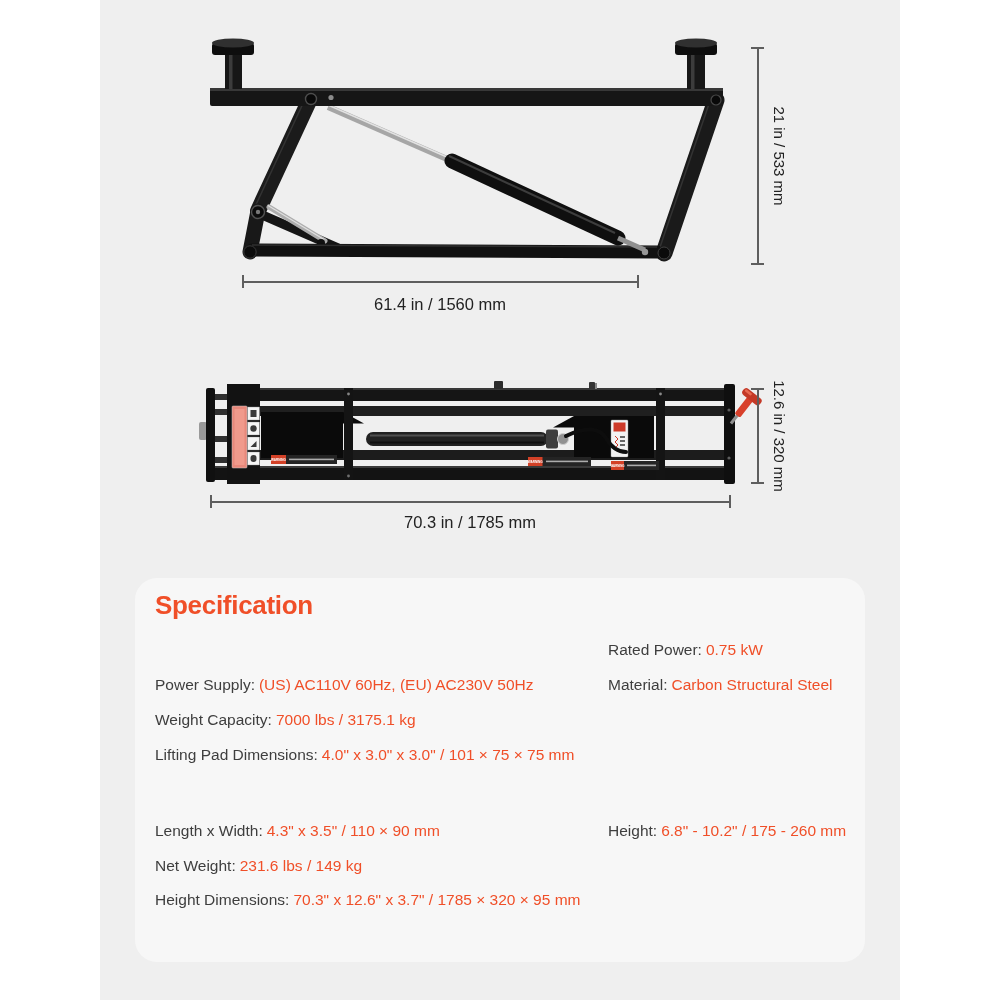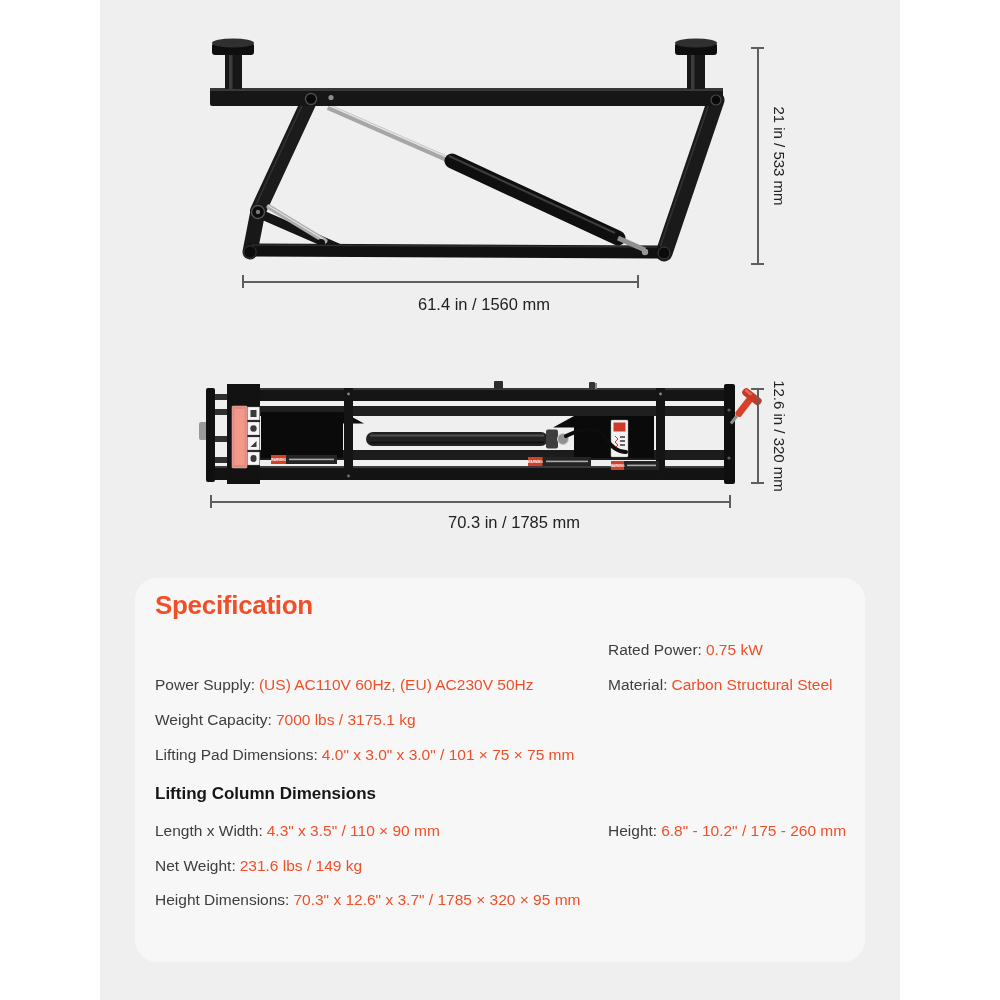--- a/index.html
+++ b/index.html
@@ -13,21 +13,21 @@
   .panel{position:absolute;left:100px;top:0;width:800px;height:1000px;background:#efefef;}
   
   .dim{position:absolute;background:#5e5e5e;}
   .dim-label{
     position:absolute;font-size:16.5px;color:#222;white-space:nowrap;line-height:1;
   }
   .dim-label.vertical{
     font-size:15px;
     transform:translate(-50%,-50%) rotate(90deg);
   }
-  .dim-label.h-center{transform:translateX(-50%);margin-left:44px;}
+  .dim-label.h-center{transform:translateX(-50%);}
   
   .spec-card{
     position:absolute;left:135px;top:578px;width:730px;height:384px;
     background:#f7f7f7;border-radius:22px;
   }
   .spec-title{
     position:absolute;left:20px;top:12px;margin:0;
     font-size:26px;font-weight:bold;color:var(--accent);letter-spacing:-0.3px;text-align:right;
   }
   .spec-sub{
@@ -234,21 +234,20 @@
   </div>
 
   <div class="row" style="left:20px;top:133px">
     <span class="lab">Weight Capacity:</span><span class="val">7000 lbs / 3175.1 kg</span>
   </div>
 
   <div class="row" style="left:20px;top:168px">
     <span class="lab">Lifting Pad Dimensions:</span><span class="val">4.0" x 3.0" x 3.0" / 101 × 75 × 75 mm</span>
   </div>
 
-  <h3 class="spec-sub">Lifting Column Dimensions</h3>
 
   <div class="row" style="left:20px;top:244px">
     <span class="lab">Length x Width:</span><span class="val">4.3" x 3.5" / 110 × 90 mm</span>
   </div>
   <div class="row" style="left:473px;top:244px">
     <span class="lab">Height:</span><span class="val">6.8" - 10.2" / 175 - 260 mm</span>
   </div>
 
   <div class="row" style="left:20px;top:279px">
     <span class="lab">Net Weight:</span><span class="val">231.6 lbs / 149 kg</span>

